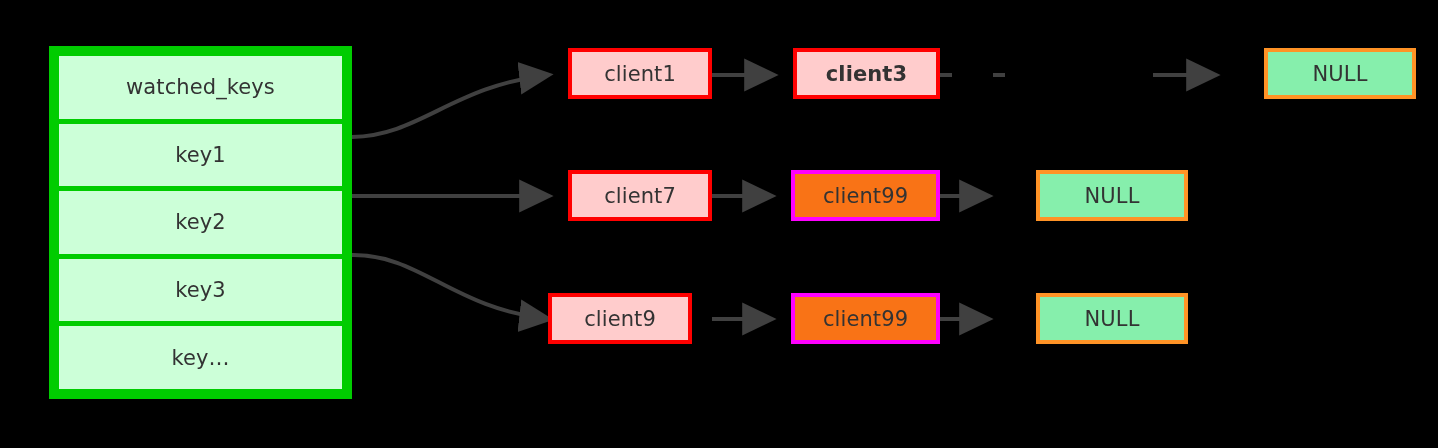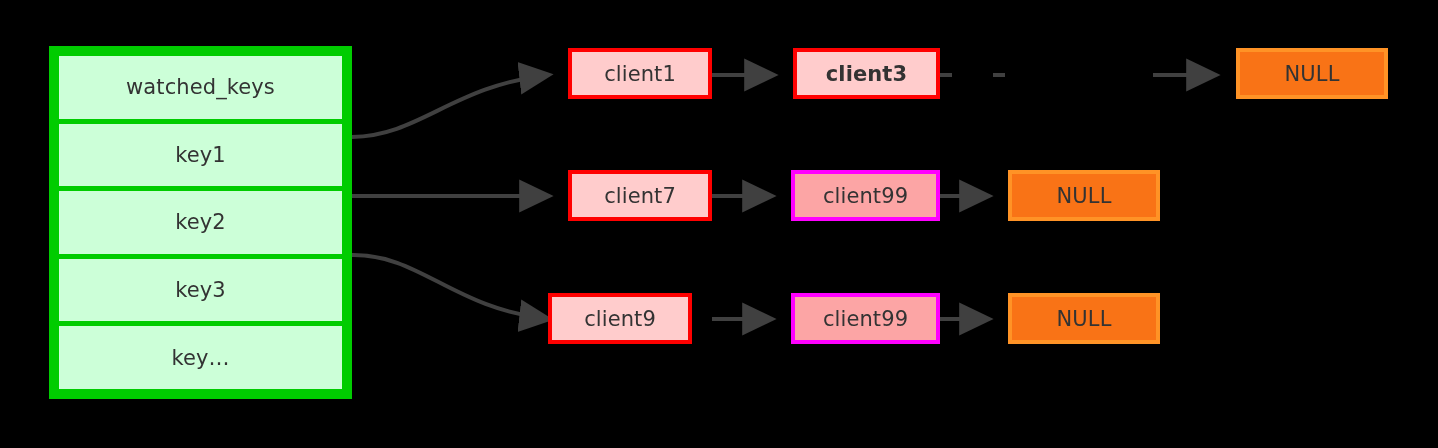--- a/index.html
+++ b/index.html
@@ -59,26 +59,27 @@
     color: #333333;
     border-style: solid;
     border-width: 4px;
     letter-spacing: 0.1px;
   }
   .node.client {
     background: #FFCCCC;
     border-color: #FF0000;
   }
   .node.watcher {
-    background: #fca5a5;
+    background: #f97316;
     border-color: #FF00FF;
   }
   .node.nullnode {
-    background: #f97316;
+    background: #86efac;
     border-color: #FF9326;
+    margin-left: 28px;
   }
 </style>
 </head>
 <body>
 
 <div id="canvas">
 
   <svg id="edges" viewBox="0 0 1438 448" width="1438" height="448">
     <defs>
       <marker id="arrow" markerWidth="9" markerHeight="9" refX="7.2" refY="4.5" orient="auto" markerUnits="strokeWidth">

